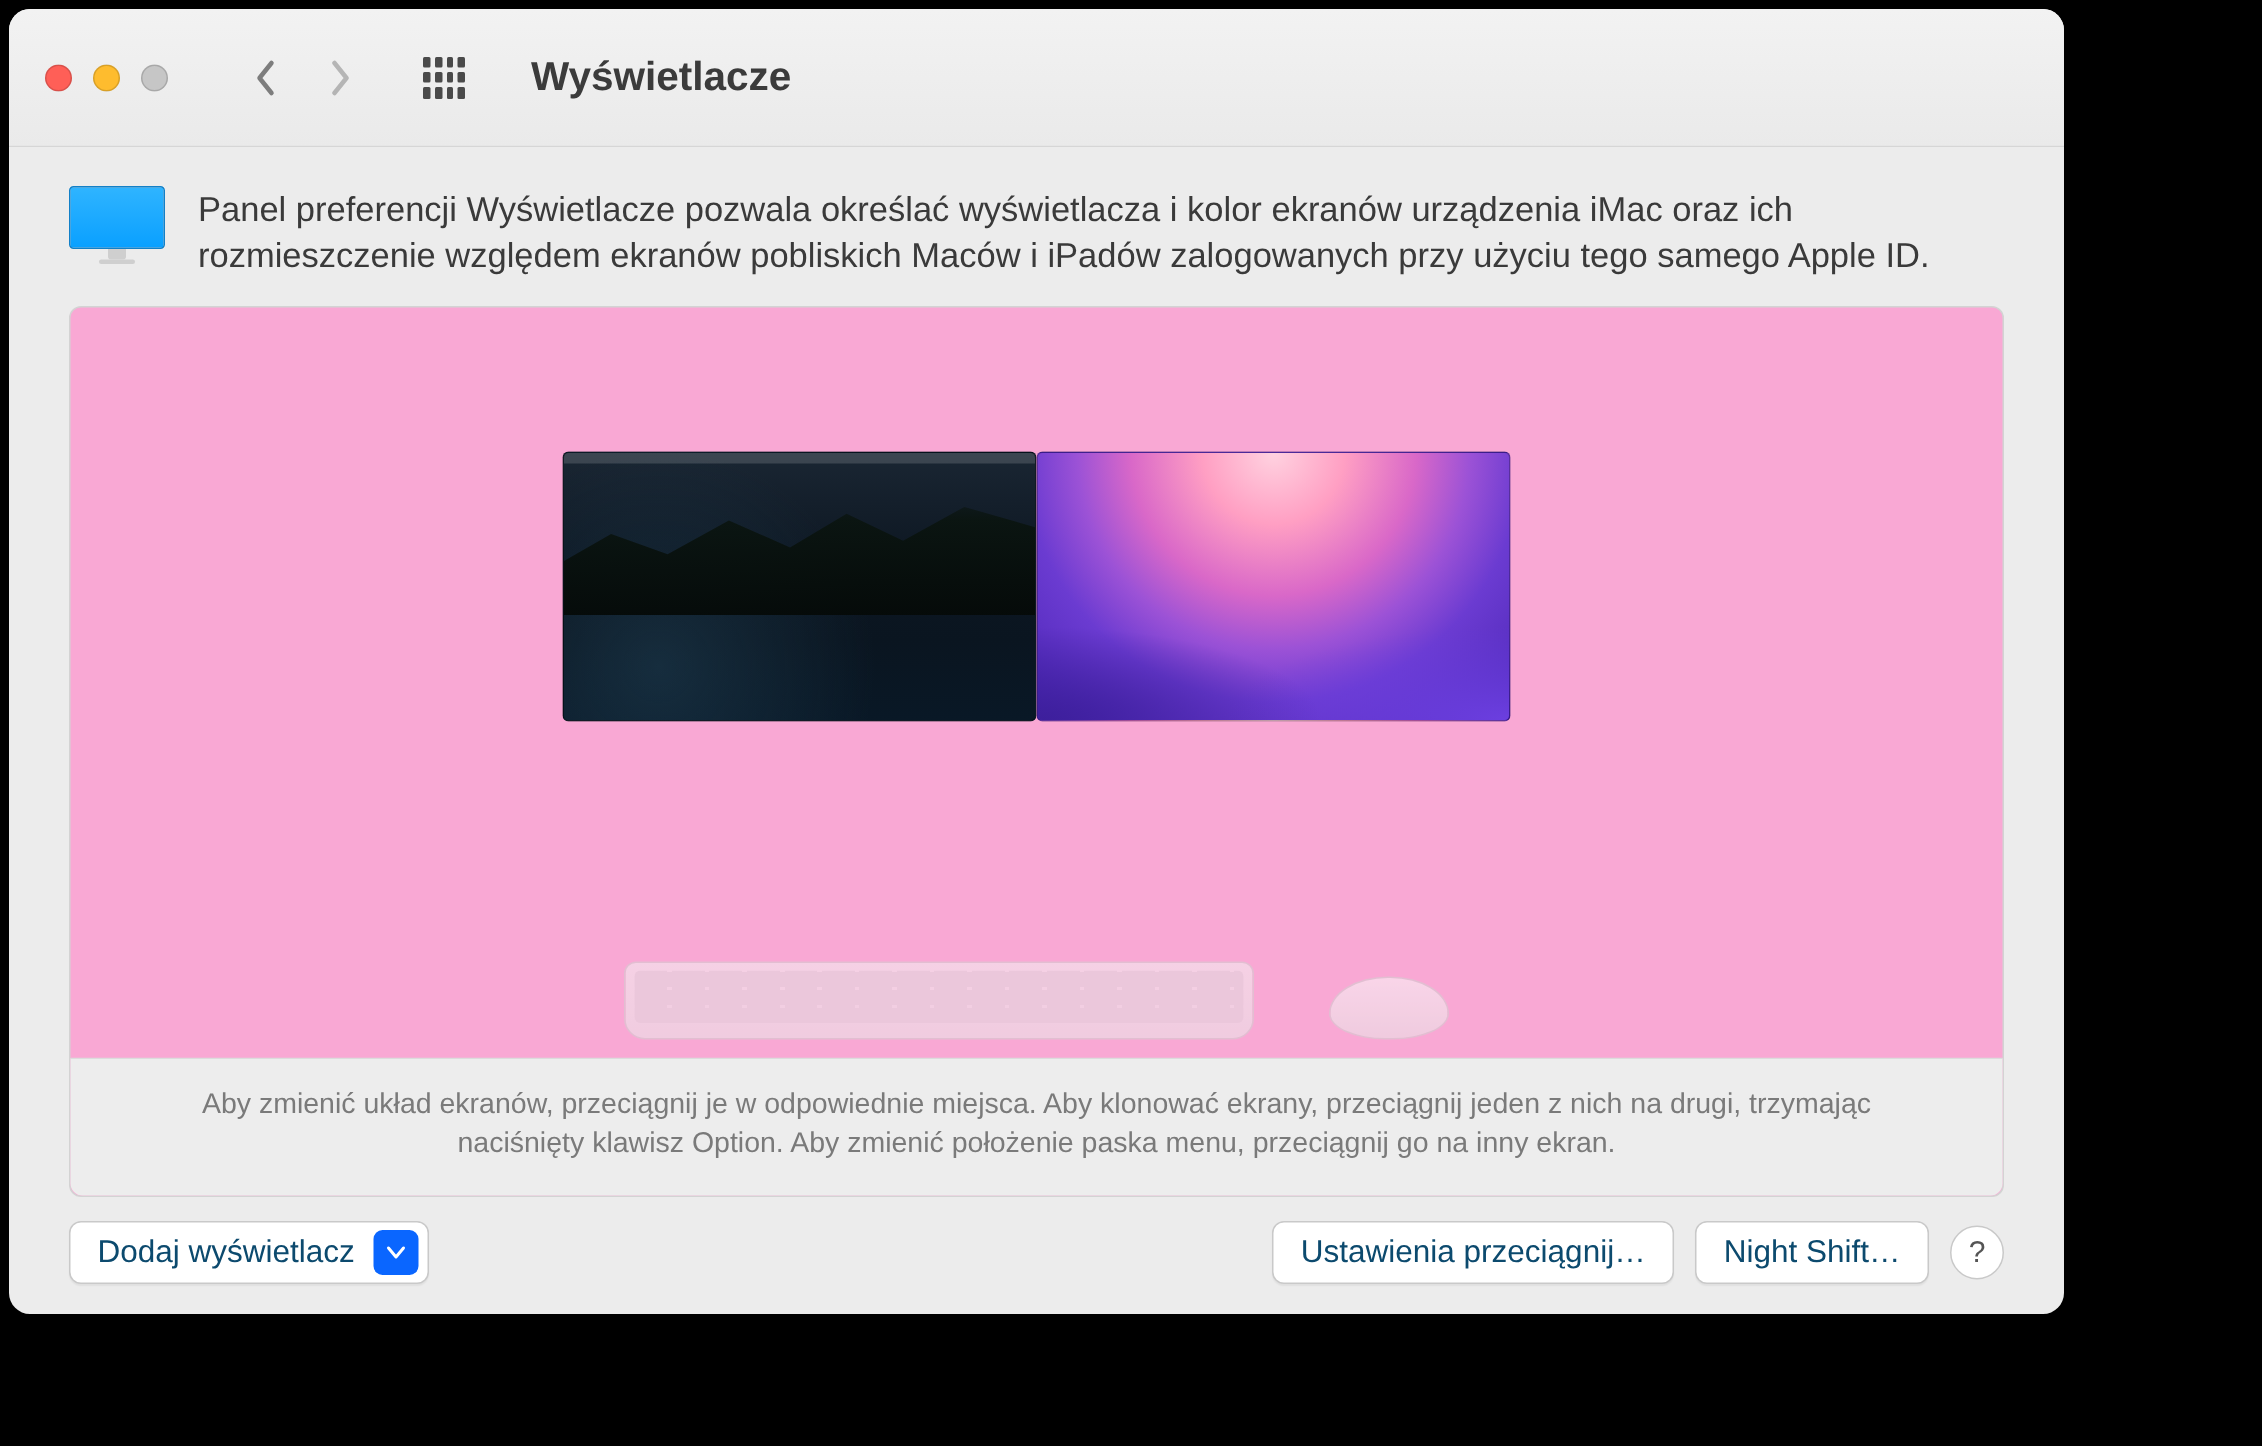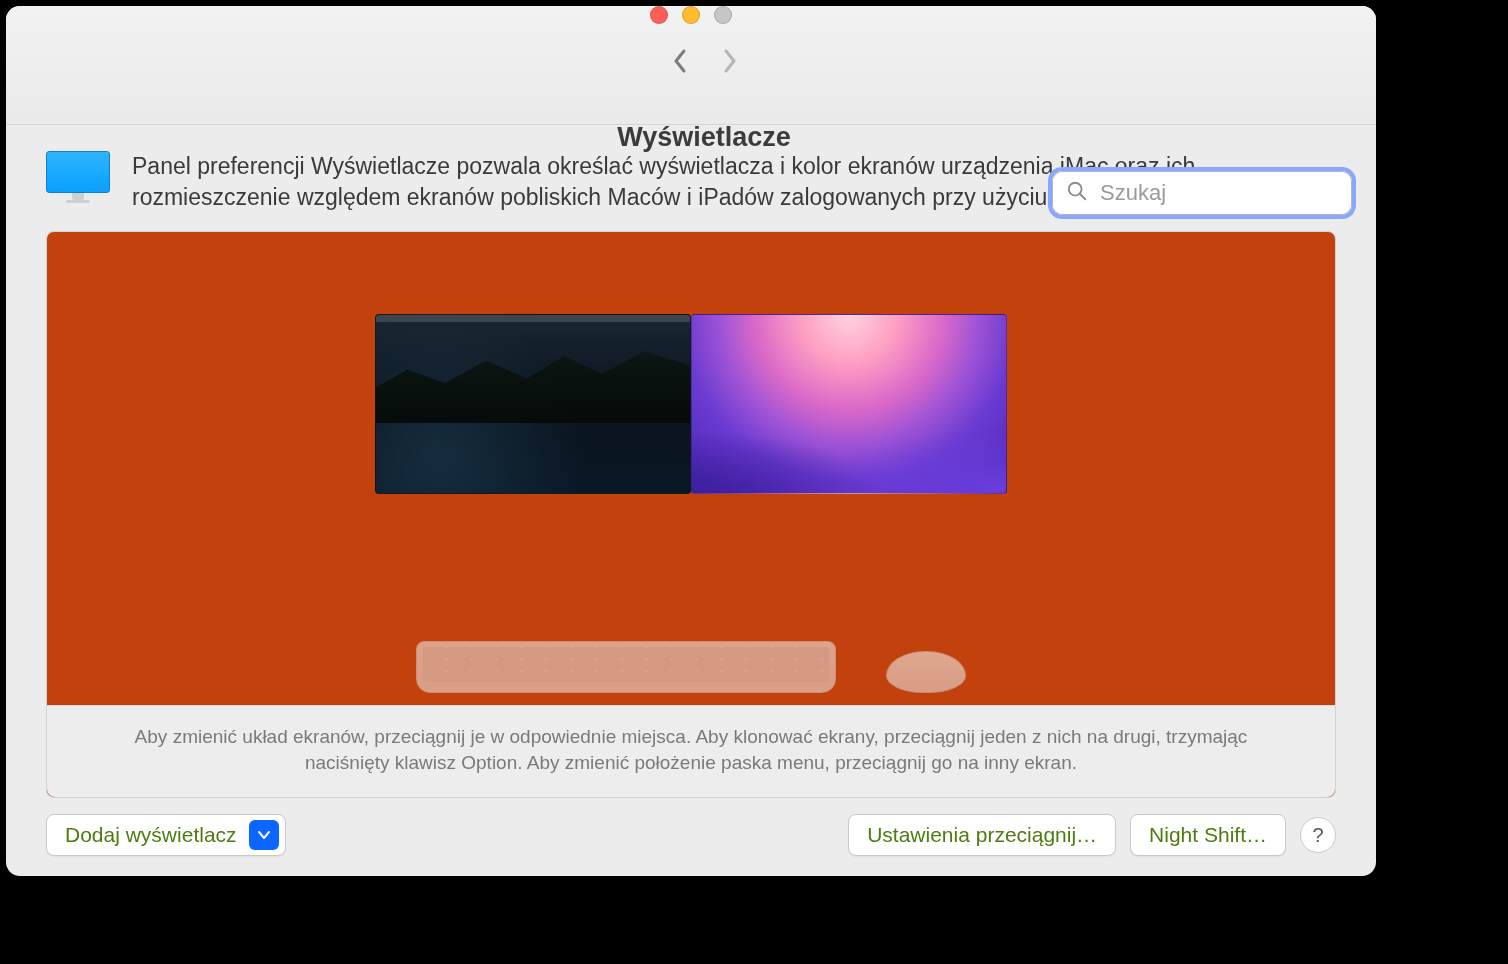--- a/index.html
+++ b/index.html
@@ -5,28 +5,27 @@
   * { box-sizing: border-box; margin: 0; padding: 0; }
   html, body { width: 1508px; height: 964px; overflow: hidden; font-family: -apple-system, "Helvetica Neue", Arial, sans-serif; background:#000; }
   .window {
     position: absolute; left: 6px; top: 6px; width: 1370px; height: 870px;
     background: #ececec;
     border-radius: 14px;
     box-shadow: 0 30px 60px rgba(0,0,0,.35), 0 0 0 1px rgba(0,0,0,.08);
     display: flex; flex-direction: column;
   }
   .titlebar {
-    height: 119px;
+    height: 92px;
     display: flex; align-items: center;
     padding: 0 24px;
     border-bottom: 1px solid #d6d6d6;
     background: linear-gradient(#f2f2f2,#eaeaea);
     border-top-left-radius: 14px; border-top-right-radius: 14px;
     gap: 18px;
-    flex-direction: column;
   }
   .traffic { display:flex; gap:14px; }
   .dot { width:18px; height:18px; border-radius:50%; border:1px solid rgba(0,0,0,.15); }
   .dot.red{background:#ff5f57;} .dot.yellow{background:#febc2e;} .dot.green{background:#c6c6c6;}
   .navbtns { display:flex; gap:12px; margin-left:28px; }
   .chev { width:38px; height:38px; display:flex; align-items:center; justify-content:center; color:#7d7d7d; }
   .grid-icon { width:28px; height:28px; display:grid; grid-template-columns:repeat(4,1fr); grid-template-rows:repeat(3,1fr); gap:3px; margin-left:18px; }
   .grid-icon span{background:#4a4a4a; border-radius:1px;}
   .title { font-size:27px; font-weight:600; color:#3b3b3b; margin-left:26px; }
   .search-wrap { margin-left:auto; }
@@ -42,21 +41,21 @@
   .content { flex:1; padding: 26px 40px 20px 40px; display:flex; flex-direction:column; }
 
   .intro { display:flex; gap:22px; align-items:flex-start; margin-bottom:18px; }
   .display-icon { width:64px; display:flex; flex-direction:column; align-items:center; }
   .display-icon .screen{ width:64px; height:42px; background:linear-gradient(#2fb4ff,#0aa0ff); border-radius:3px; border:1px solid #1280c8; }
   .display-icon .stand{ width:12px; height:7px; background:#cfcfcf; border-radius:0 0 2px 2px; }
   .display-icon .base{ width:24px; height:3px; background:#cfcfcf; border-radius:2px; }
   .intro-text { font-size:23px; color:#3a3a3a; line-height:1.35; }
 
   .arena {
-    background:#c2410c; border:1px solid #d3d3d3; border-radius:8px;
+    background:#f9a8d4; border:1px solid #d3d3d3; border-radius:8px;
     display:flex; flex-direction:column; align-items:flex-start; justify-content:center;
     padding-top:60px;
     flex:1;
   }
   .screens { display:flex; gap:0; }
   .scr { width:316px; height:180px; border-radius:4px; overflow:hidden; position:relative; cursor:grab; border:1px solid rgba(0,0,0,.25); }
   .scr .menubar{ position:absolute; top:0; left:0; right:0; height:7px; background:rgba(255,255,255,.15); }
   .scr1 { background:
     radial-gradient(circle at 20% 80%, rgba(30,60,80,.6), transparent 50%),
     linear-gradient(180deg,#1a2633 0%, #0d1722 40%, #0a1520 70%, #091826 100%);
@@ -83,21 +82,21 @@
       repeating-linear-gradient(0deg,#e1e1e1 0 10px, transparent 10px 12px);
     border-radius:4px;
   }
   .mouse { width:80px; height:42px; background:linear-gradient(#fafafa,#e8e8e8); border-radius:50% 50% 48% 48% / 60% 60% 42% 42%; border:1px solid #d0d0d0; }
 
   .hint { font-size:19px; color:#7a7a7a; text-align:center; padding:18px 60px 20px; line-height:1.4; background:#ededed; border-top:1px solid #dcdcdc; border-bottom-left-radius:8px; border-bottom-right-radius:8px; }
 
   .footer { display:flex; align-items:center; gap:14px; padding-top:16px; }
   .btn {
     background:#fff; border:1px solid #c9c9c9; border-radius:8px; height:42px;
-    padding:0 18px; font-size:21px; color:#4d7c0f; display:flex; align-items:center; gap:6px;
+    padding:0 18px; font-size:21px; color:#0c4a6e; display:flex; align-items:center; gap:6px;
     box-shadow:0 1px 1px rgba(0,0,0,.05);
   }
   .btn.dropdown { padding-right:6px; }
   .dd-toggle { width:30px; height:30px; background:#0a66ff; border-radius:6px; display:flex; align-items:center; justify-content:center; color:#fff; font-size:18px; margin-left:6px; }
   .spacer { flex:1; }
   .help { width:36px; height:36px; border-radius:50%; border:1px solid #c9c9c9; background:#fff; display:flex; align-items:center; justify-content:center; font-size:20px; color:#555; }
 
   .arena-inner{flex:1; display:flex; flex-direction:column; width:100%;}
   .arena-body{flex:1; display:flex; flex-direction:column; align-items:center;}
 </style>
@@ -132,29 +131,20 @@
       <span></span>
         <span></span>
         <span></span>
         <span></span>
       <span></span>
         <span></span>
         <span></span>
         <span></span>
     </div>
     <div class="title">Wyświetlacze</div>
-    <div class="search-wrap">
-      <span class="mag">
-        <svg width="22" height="22" viewBox="0 0 24 24">
-            <circle cx="10" cy="10" r="7" stroke="currentColor" stroke-width="2" fill="none"></circle>
-            <line x1="15" y1="15" x2="21" y2="21" stroke="currentColor" stroke-width="2" stroke-linecap="round"></line>
-          </svg>
-      </span>
-      <input class="search" type="text" placeholder="Szukaj" style="">
-    </div>
   </div>
 
   <div class="content">
 
     <div class="intro">
       <div class="display-icon">
         <div class="screen"></div>
           <div class="stand"></div>
           <div class="base"></div>
       </div>

